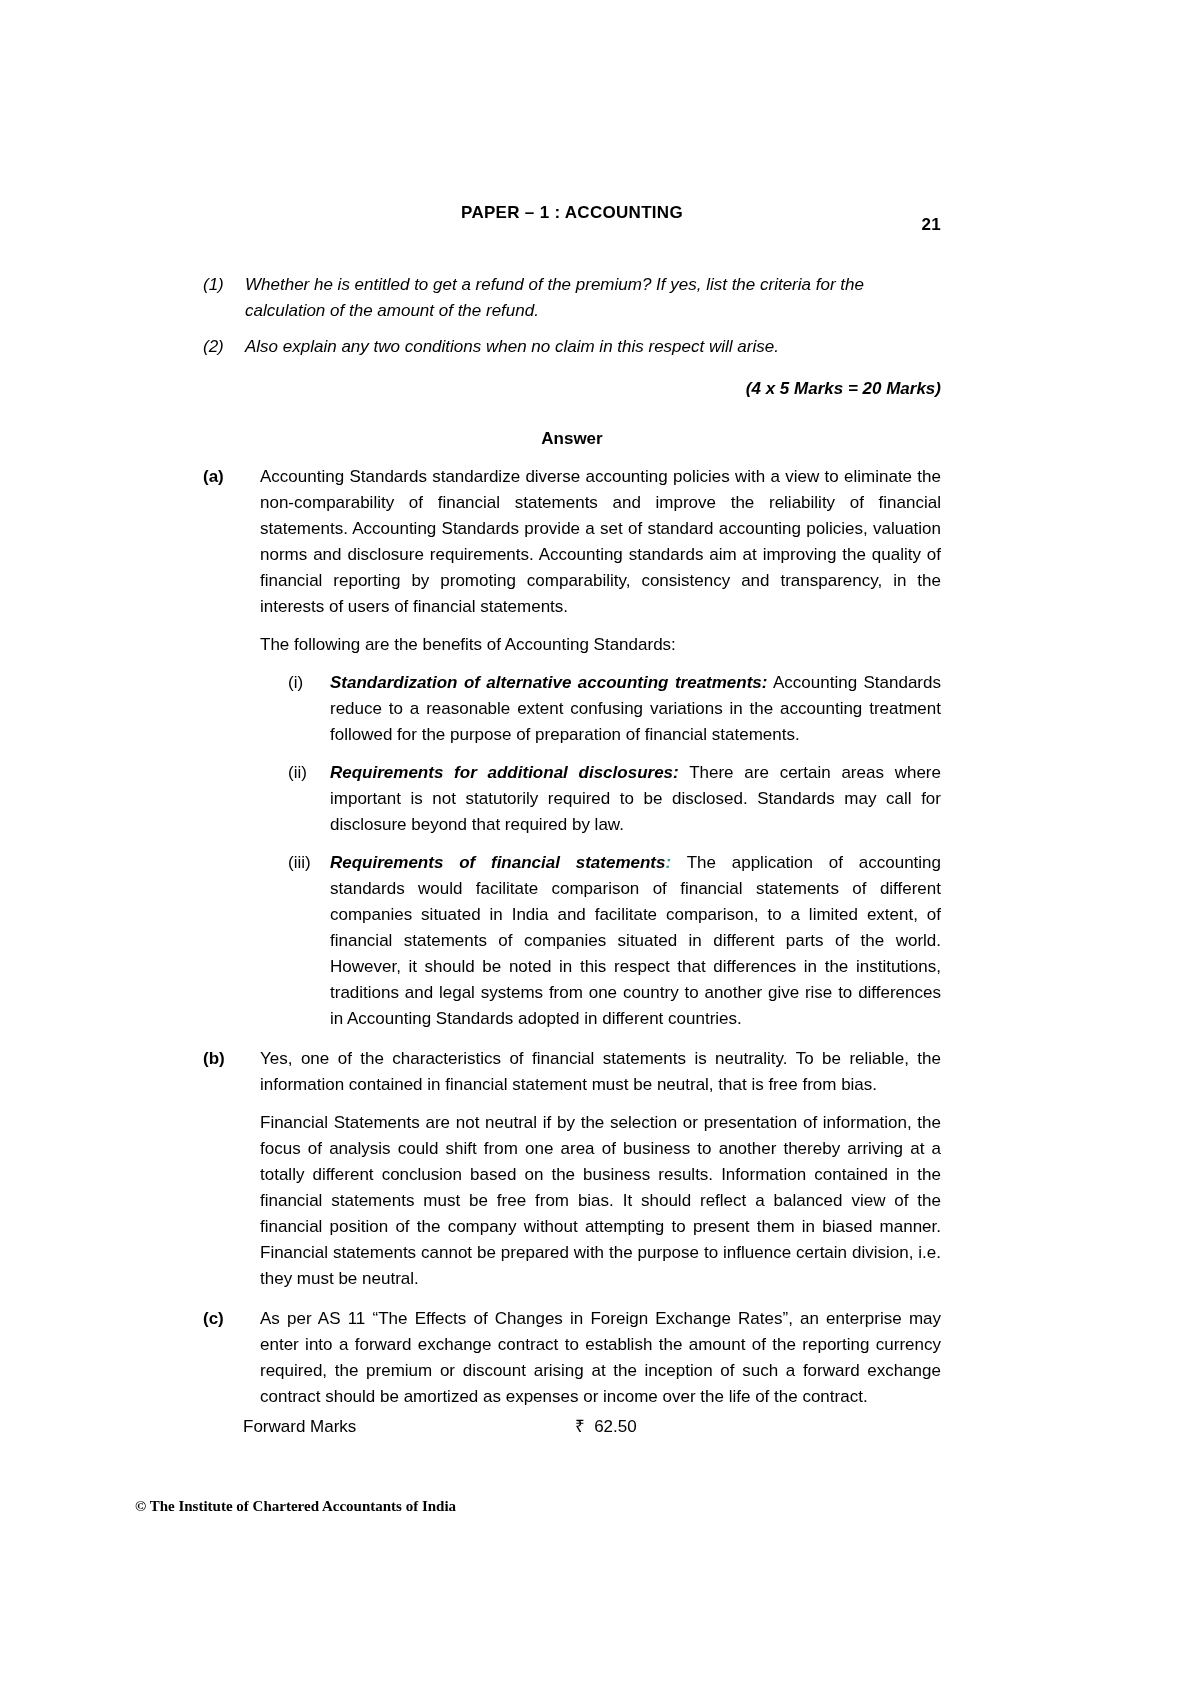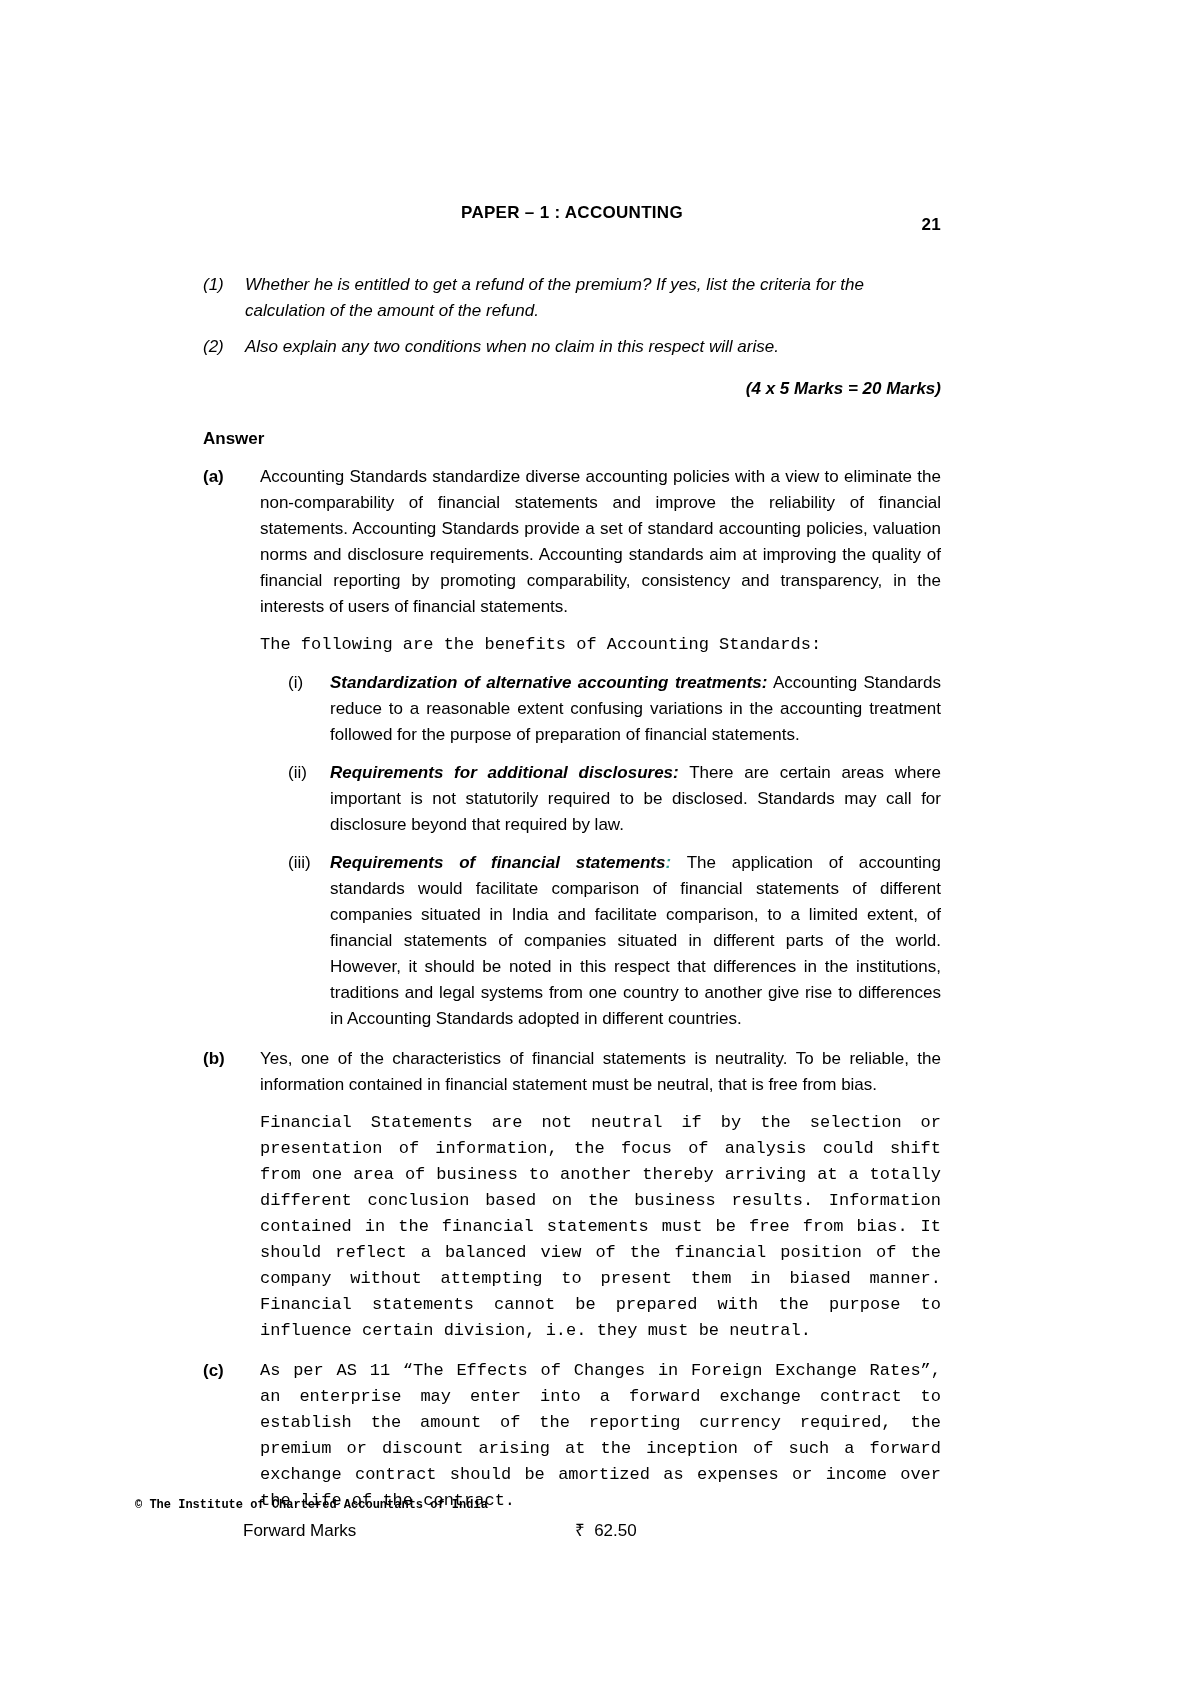--- a/index.html
+++ b/index.html
@@ -55,40 +55,40 @@
   }
   .marks {
     text-align: right;
     font-weight: bold;
     font-style: italic;
     margin: 16px 0 24px 0;
   }
   .answer-heading {
     font-weight: bold;
     margin-bottom: 12px;
+    text-align: center;
   }
   .ans-row {
     display: flex;
     margin-bottom: 14px;
   }
   .ans-label {
     width: 40px;
     flex-shrink: 0;
     font-weight: bold;
   }
   .ans-body {
     flex: 1;
   }
   .para {
     text-align: justify;
     margin: 0 0 12px 17px;
   }
   .para.no-margin {
     margin-bottom: 0;
-    font-family: Liberation Mono, monospace;
   }
   .sub-row {
     display: flex;
     margin-top: 12px;
   }
   .sub-label {
     width: 42px;
     margin-left: 45px;
     flex-shrink: 0;
   }
@@ -112,23 +112,23 @@
     flex-shrink: 0;
   }
   .rate-value {
     white-space: pre;
     text-align: center;
   }
   .footer {
     position: absolute;
     left: 135px;
     top: 1498px;
-    font-family: Liberation Mono, monospace;
-    font-weight: bold;
-    font-size: 12px;
+    font-family: Liberation Serif, serif;
+    font-weight: bold;
+    font-size: 15px;
   }
 </style>
 </head>
 <body>
 
 <div class="page">
   <div class="content">
 
     <div class="doc-header">
       <span class="doc-title">PAPER – 1 : ACCOUNTING</span>

